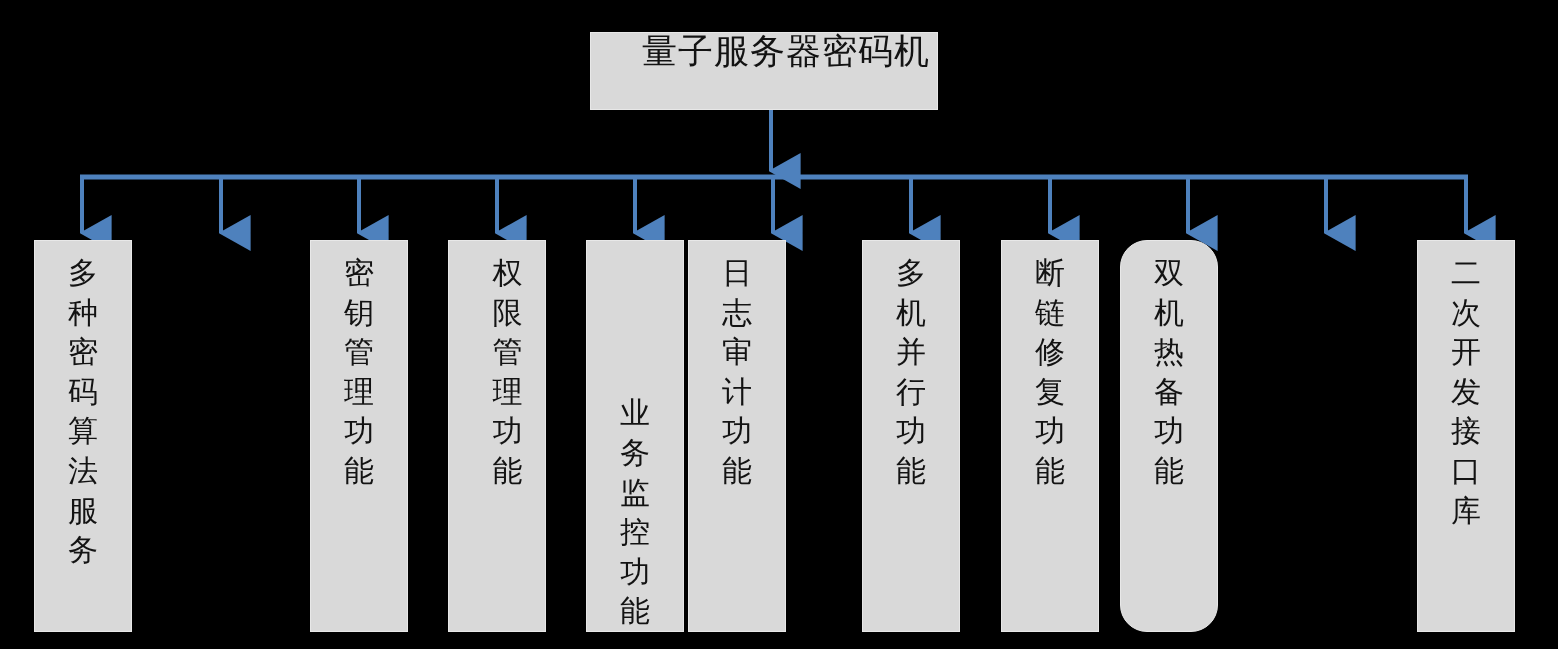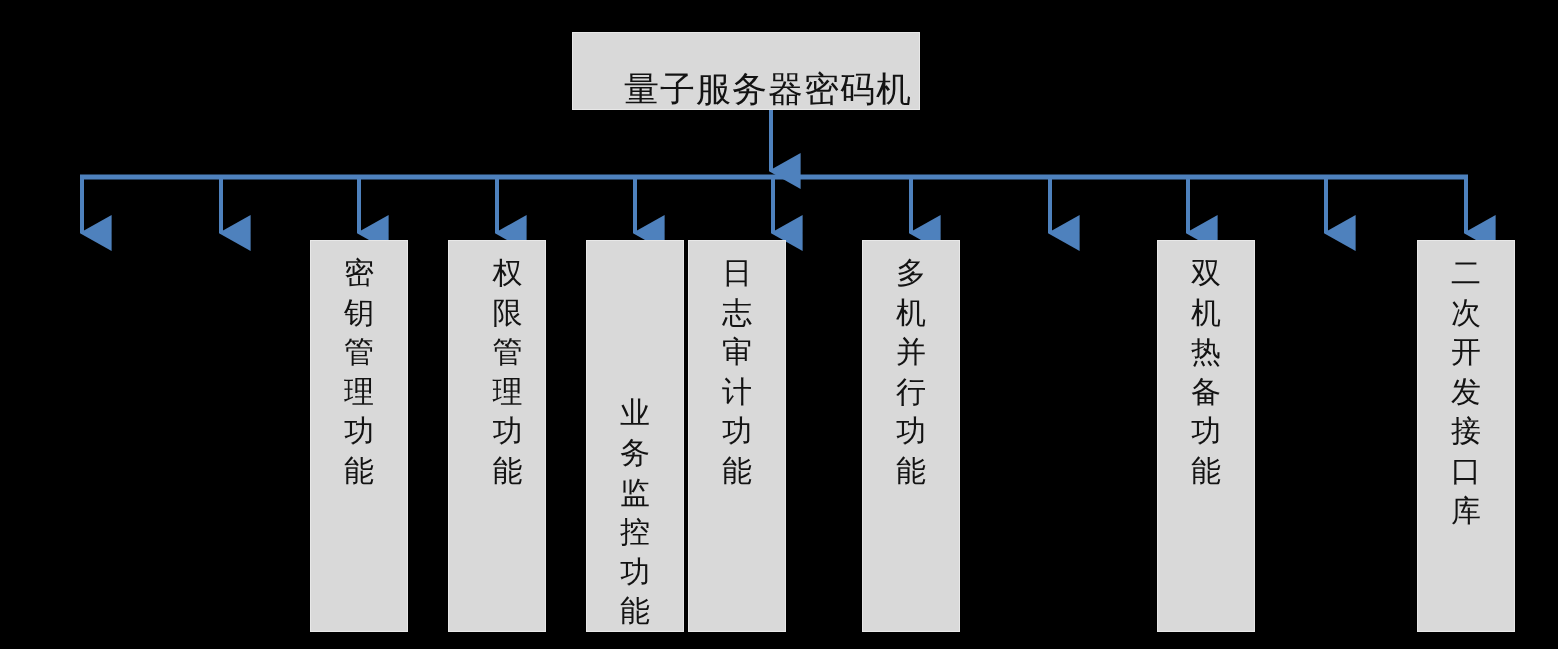--- a/index.html
+++ b/index.html
@@ -24,25 +24,25 @@
     background: #D9D9D9;
     border: 1px solid #E8E8E8;
     box-sizing: border-box;
     color: #111111;
     display: flex;
     align-items: flex-start;
     justify-content: center;
   }
 
   .root-node {
-    left: 572px;
+    left: 590px;
     top: 32px;
     width: 348px;
     height: 78px;
-    align-items: flex-end;
+    align-items: flex-start;
     justify-content: center;
     padding-left: 44px;
   }
   .root-label {
     font-size: 35px;
     line-height: 1.1;
     letter-spacing: 1px;
     white-space: nowrap;
     color: #131313;
   }
@@ -98,35 +98,41 @@
     <line x1="1050" y1="177" x2="1050" y2="233" stroke="#4E81BD" stroke-width="4" marker-end="url(#arrowhead)"></line>
     <line x1="1188" y1="177" x2="1188" y2="233" stroke="#4E81BD" stroke-width="4" marker-end="url(#arrowhead)"></line>
     <line x1="1326" y1="177" x2="1326" y2="233" stroke="#4E81BD" stroke-width="4" marker-end="url(#arrowhead)"></line>
     <line x1="1466" y1="177" x2="1466" y2="233" stroke="#4E81BD" stroke-width="4" marker-end="url(#arrowhead)"></line>
   </svg>
 
   <div class="node root-node">
     <span class="root-label">量子服务器密码机</span>
   </div>
 
+  <div class="node leaf-node" style="left:34px;">
+    <span class="leaf-label">多种密码算法服务</span>
+  </div>
   <div class="node leaf-node" style="left:310px;">
     <span class="leaf-label">密钥管理功能</span>
   </div>
   <div class="node leaf-node" style="left:448px;padding-left:21px;">
     <span class="leaf-label">权限管理功能</span>
   </div>
   <div class="node leaf-node" style="left:586px;align-items:flex-end;">
     <span class="leaf-label">业务监控功能</span>
   </div>
   <div class="node leaf-node" style="left:688px;">
     <span class="leaf-label">日志审计功能</span>
   </div>
   <div class="node leaf-node" style="left:862px;">
     <span class="leaf-label">多机并行功能</span>
   </div>
-  <div class="node leaf-node" style="left:1157px;">
+  <div class="node leaf-node" style="left:1001px;">
+    <span class="leaf-label">断链修复功能</span>
+  </div>
+  <div class="node leaf-node" style="left:1120px;border-radius:27px;">
     <span class="leaf-label">双机热备功能</span>
   </div>
   <div class="node leaf-node" style="left:1417px;">
     <span class="leaf-label">二次开发接口库</span>
   </div>
 
 </div>
 
 </body></html>

